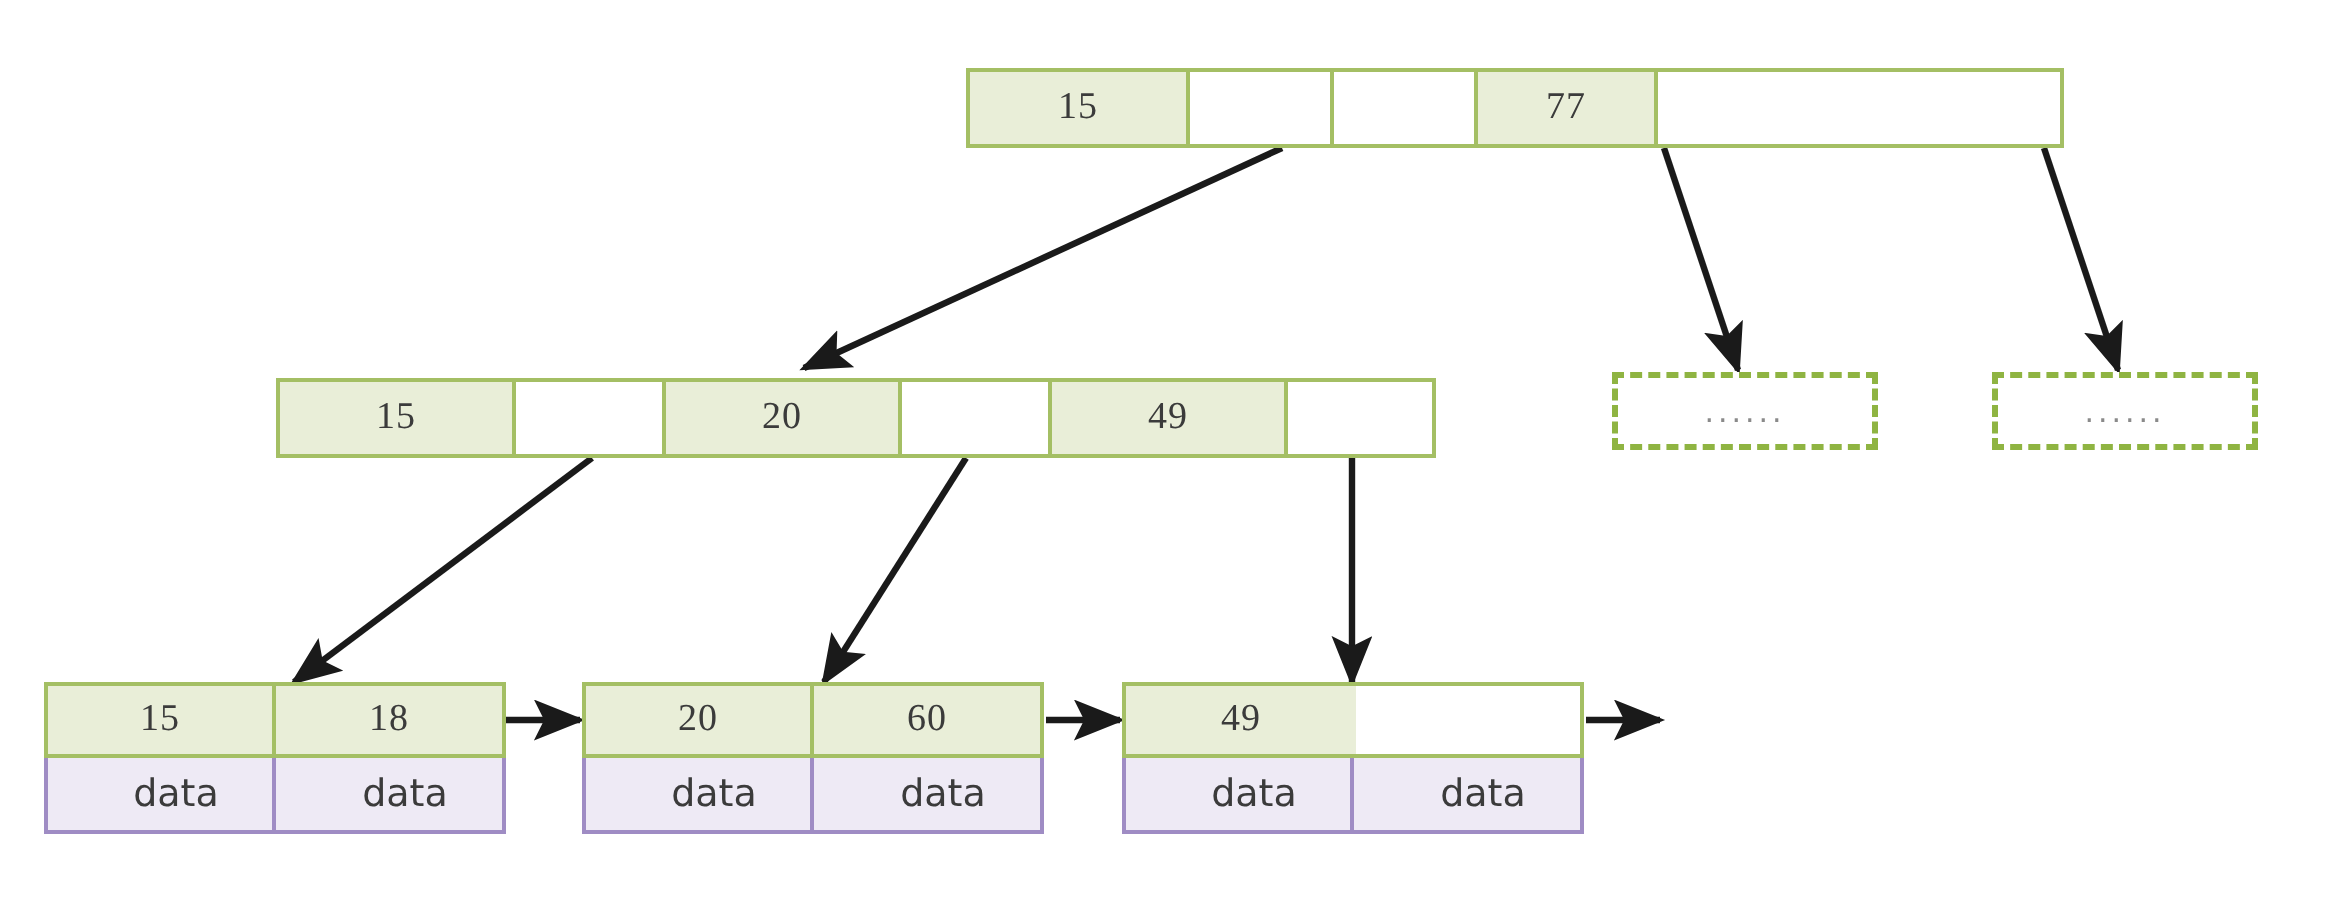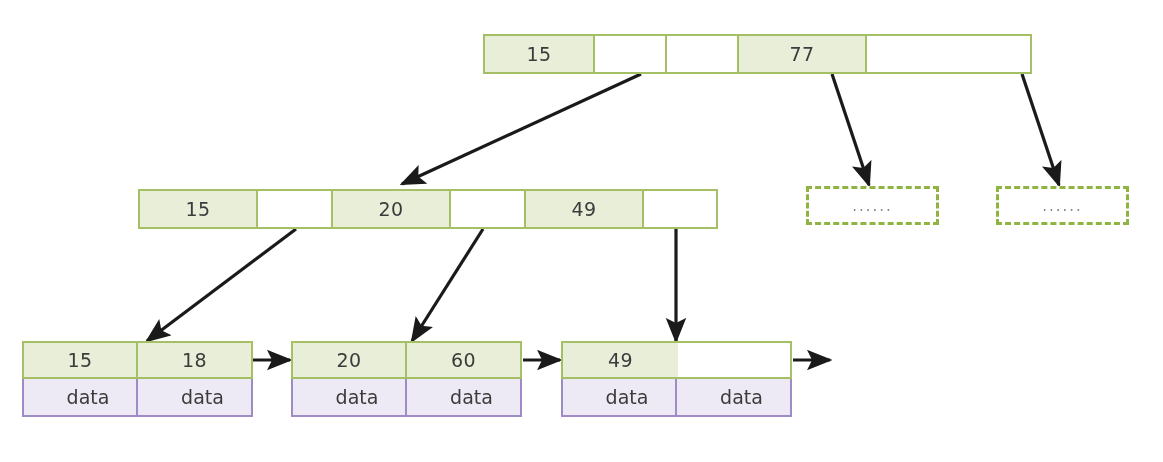--- a/index.html
+++ b/index.html
@@ -33,20 +33,21 @@
   }
   .cell {
     box-sizing: border-box;
     display: flex;
     align-items: center;
     justify-content: center;
     border-right: 2px solid #a4bf64;
     font-size: 19px;
     color: #3b3b3b;
     letter-spacing: 0.5px;
+    font-family: Liberation Serif, serif;
   }
   .cell:last-child { border-right: none; }
   .cell.key   { background: #e9eed8; }
   .cell.ptr   { background: #ffffff; }
 
   
   .leaf-node {
     position: absolute;
     display: flex;
     flex-direction: column;
@@ -122,21 +123,21 @@
 
     <line x1="523" y1="360" x2="560" y2="360" stroke="#1a1a1a" stroke-width="3.2" marker-end="url(#arrowhead)"></line>
 
     <line x1="793" y1="360" x2="830" y2="360" stroke="#1a1a1a" stroke-width="3.2" marker-end="url(#arrowhead)"></line>
   </svg>
 
   <div class="index-node" style="left:483px; top:34px; width:549px; height:40px;">
     <div class="cell key" style="width:110px;">15</div>
     <div class="cell ptr" style="width:72px;"></div>
     <div class="cell ptr" style="width:72px;"></div>
-    <div class="cell key" style="width:128px;">77</div>
+    <div class="cell key" style="width:90px;">77</div>
     <div class="cell ptr" style="width:71px;"></div>
   </div>
 
   <div class="index-node" style="left:138px; top:189px; width:580px; height:40px;">
     <div class="cell key" style="width:118px;">15</div>
     <div class="cell ptr" style="width:75px;"></div>
     <div class="cell key" style="width:118px;">20</div>
     <div class="cell ptr" style="width:75px;"></div>
     <div class="cell key" style="width:118px;">49</div>
     <div class="cell ptr" style="width:72px;"></div>

